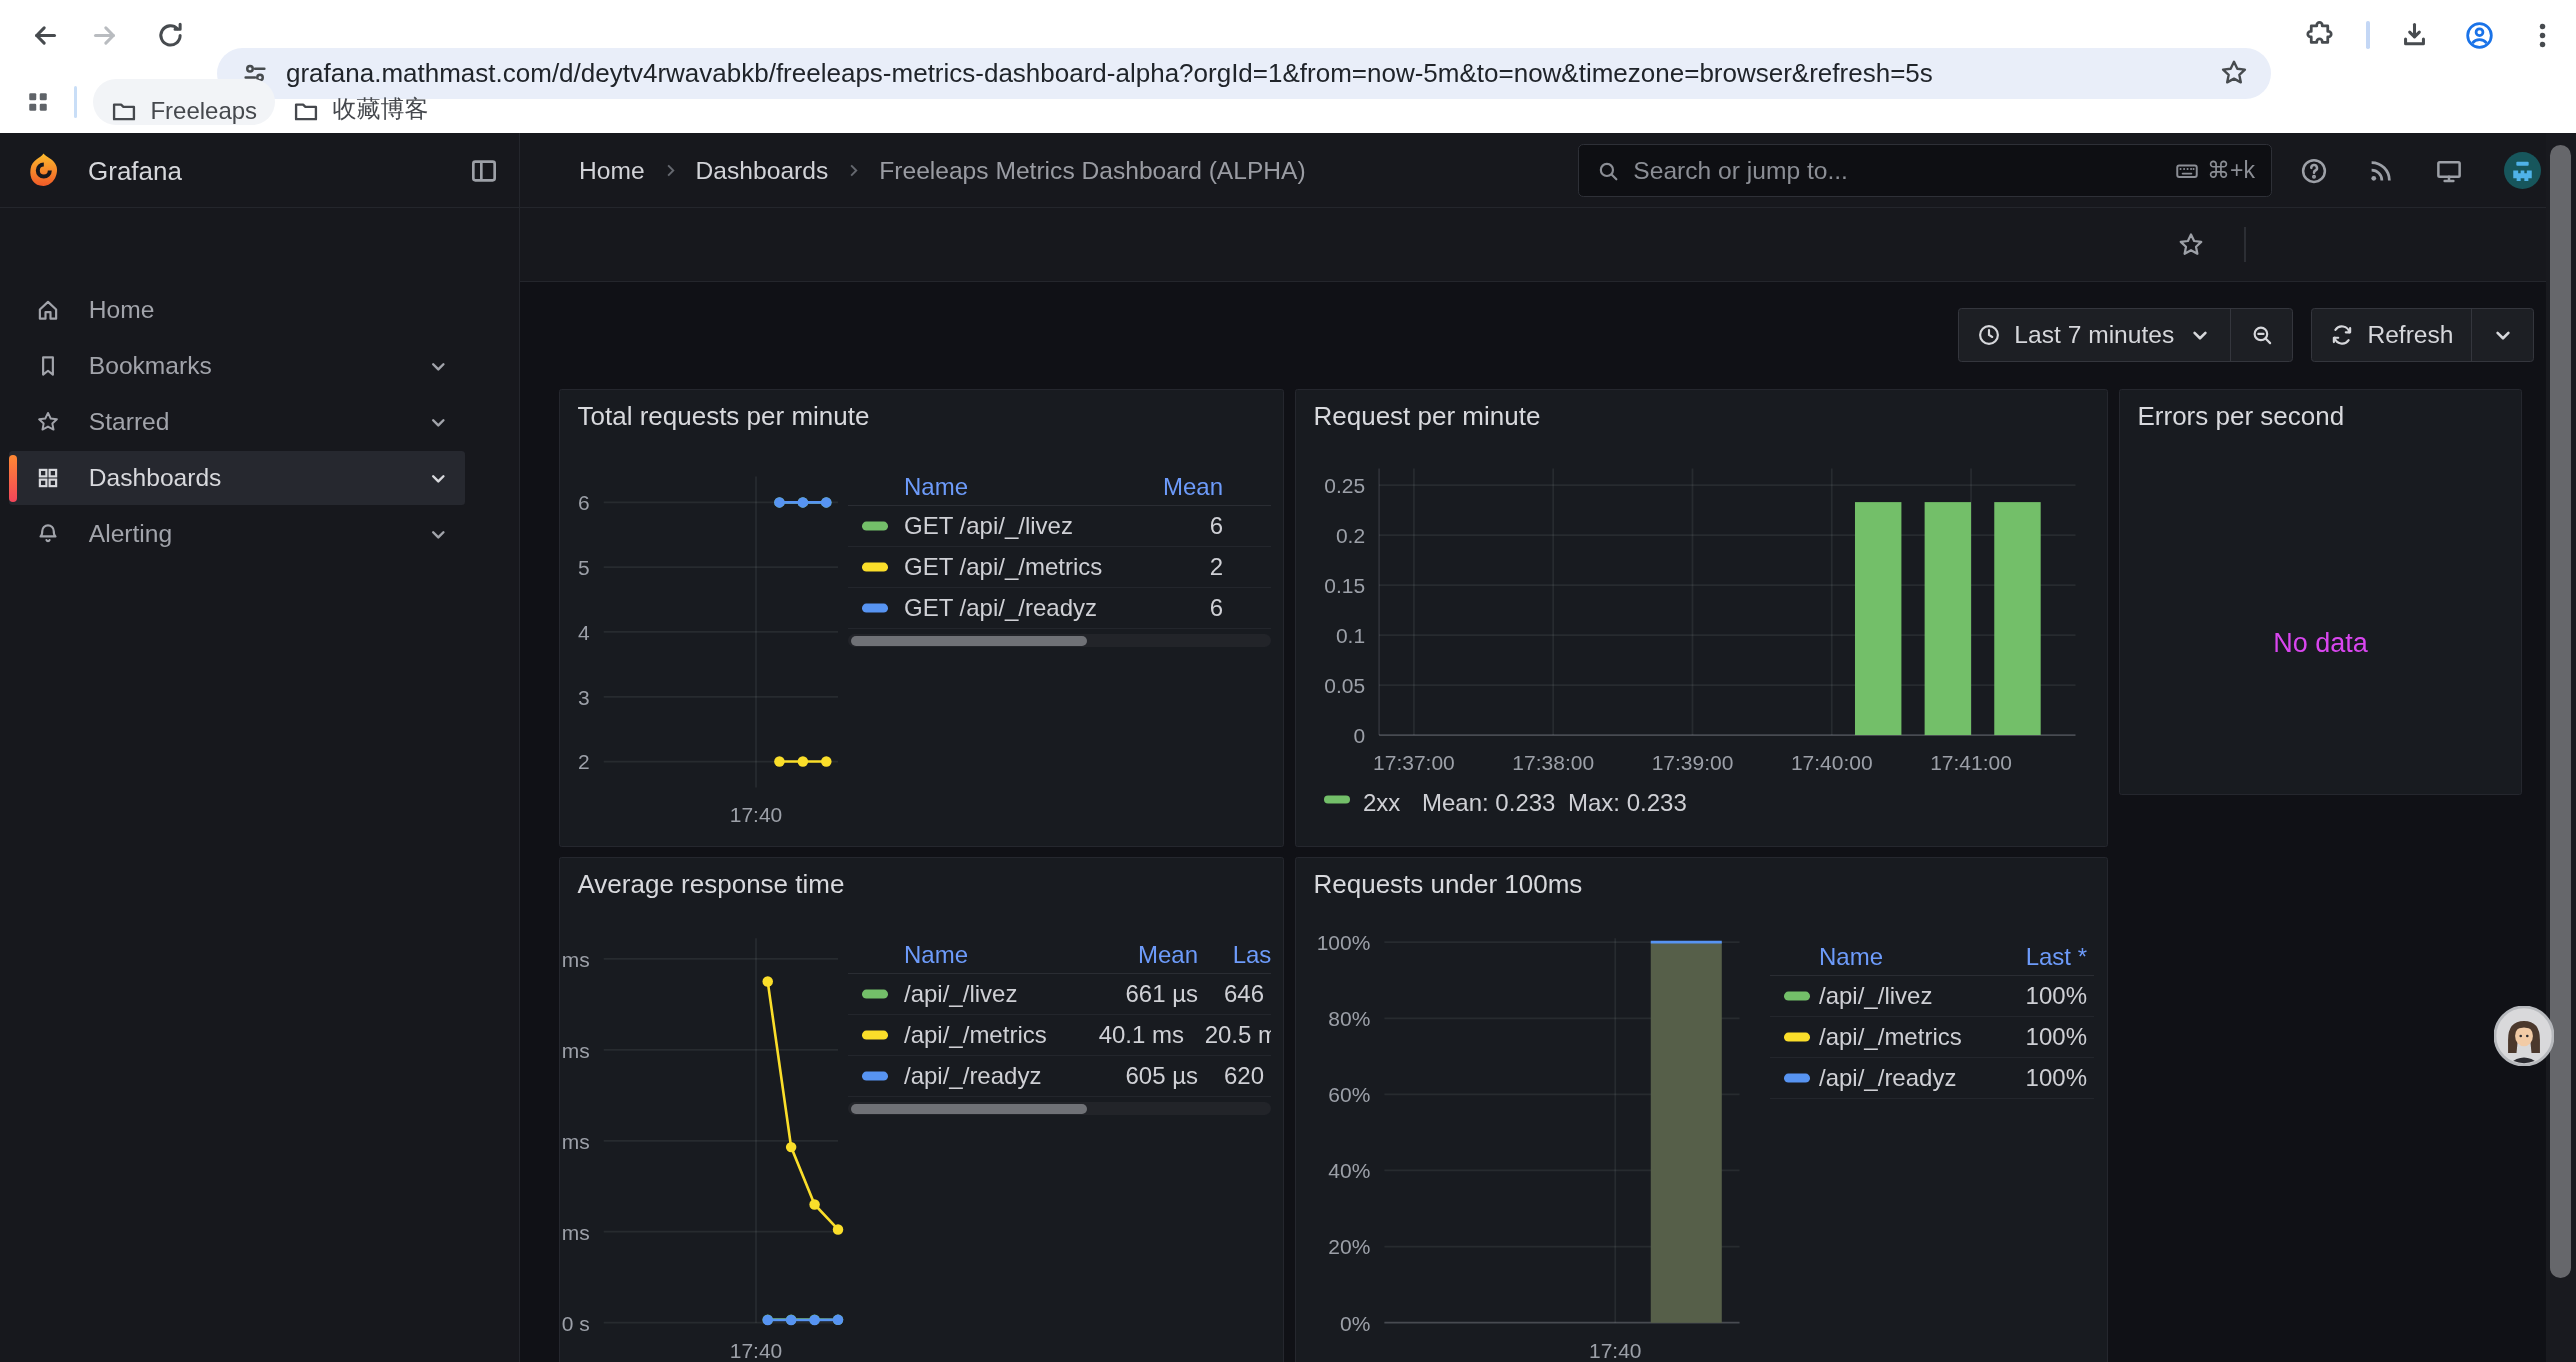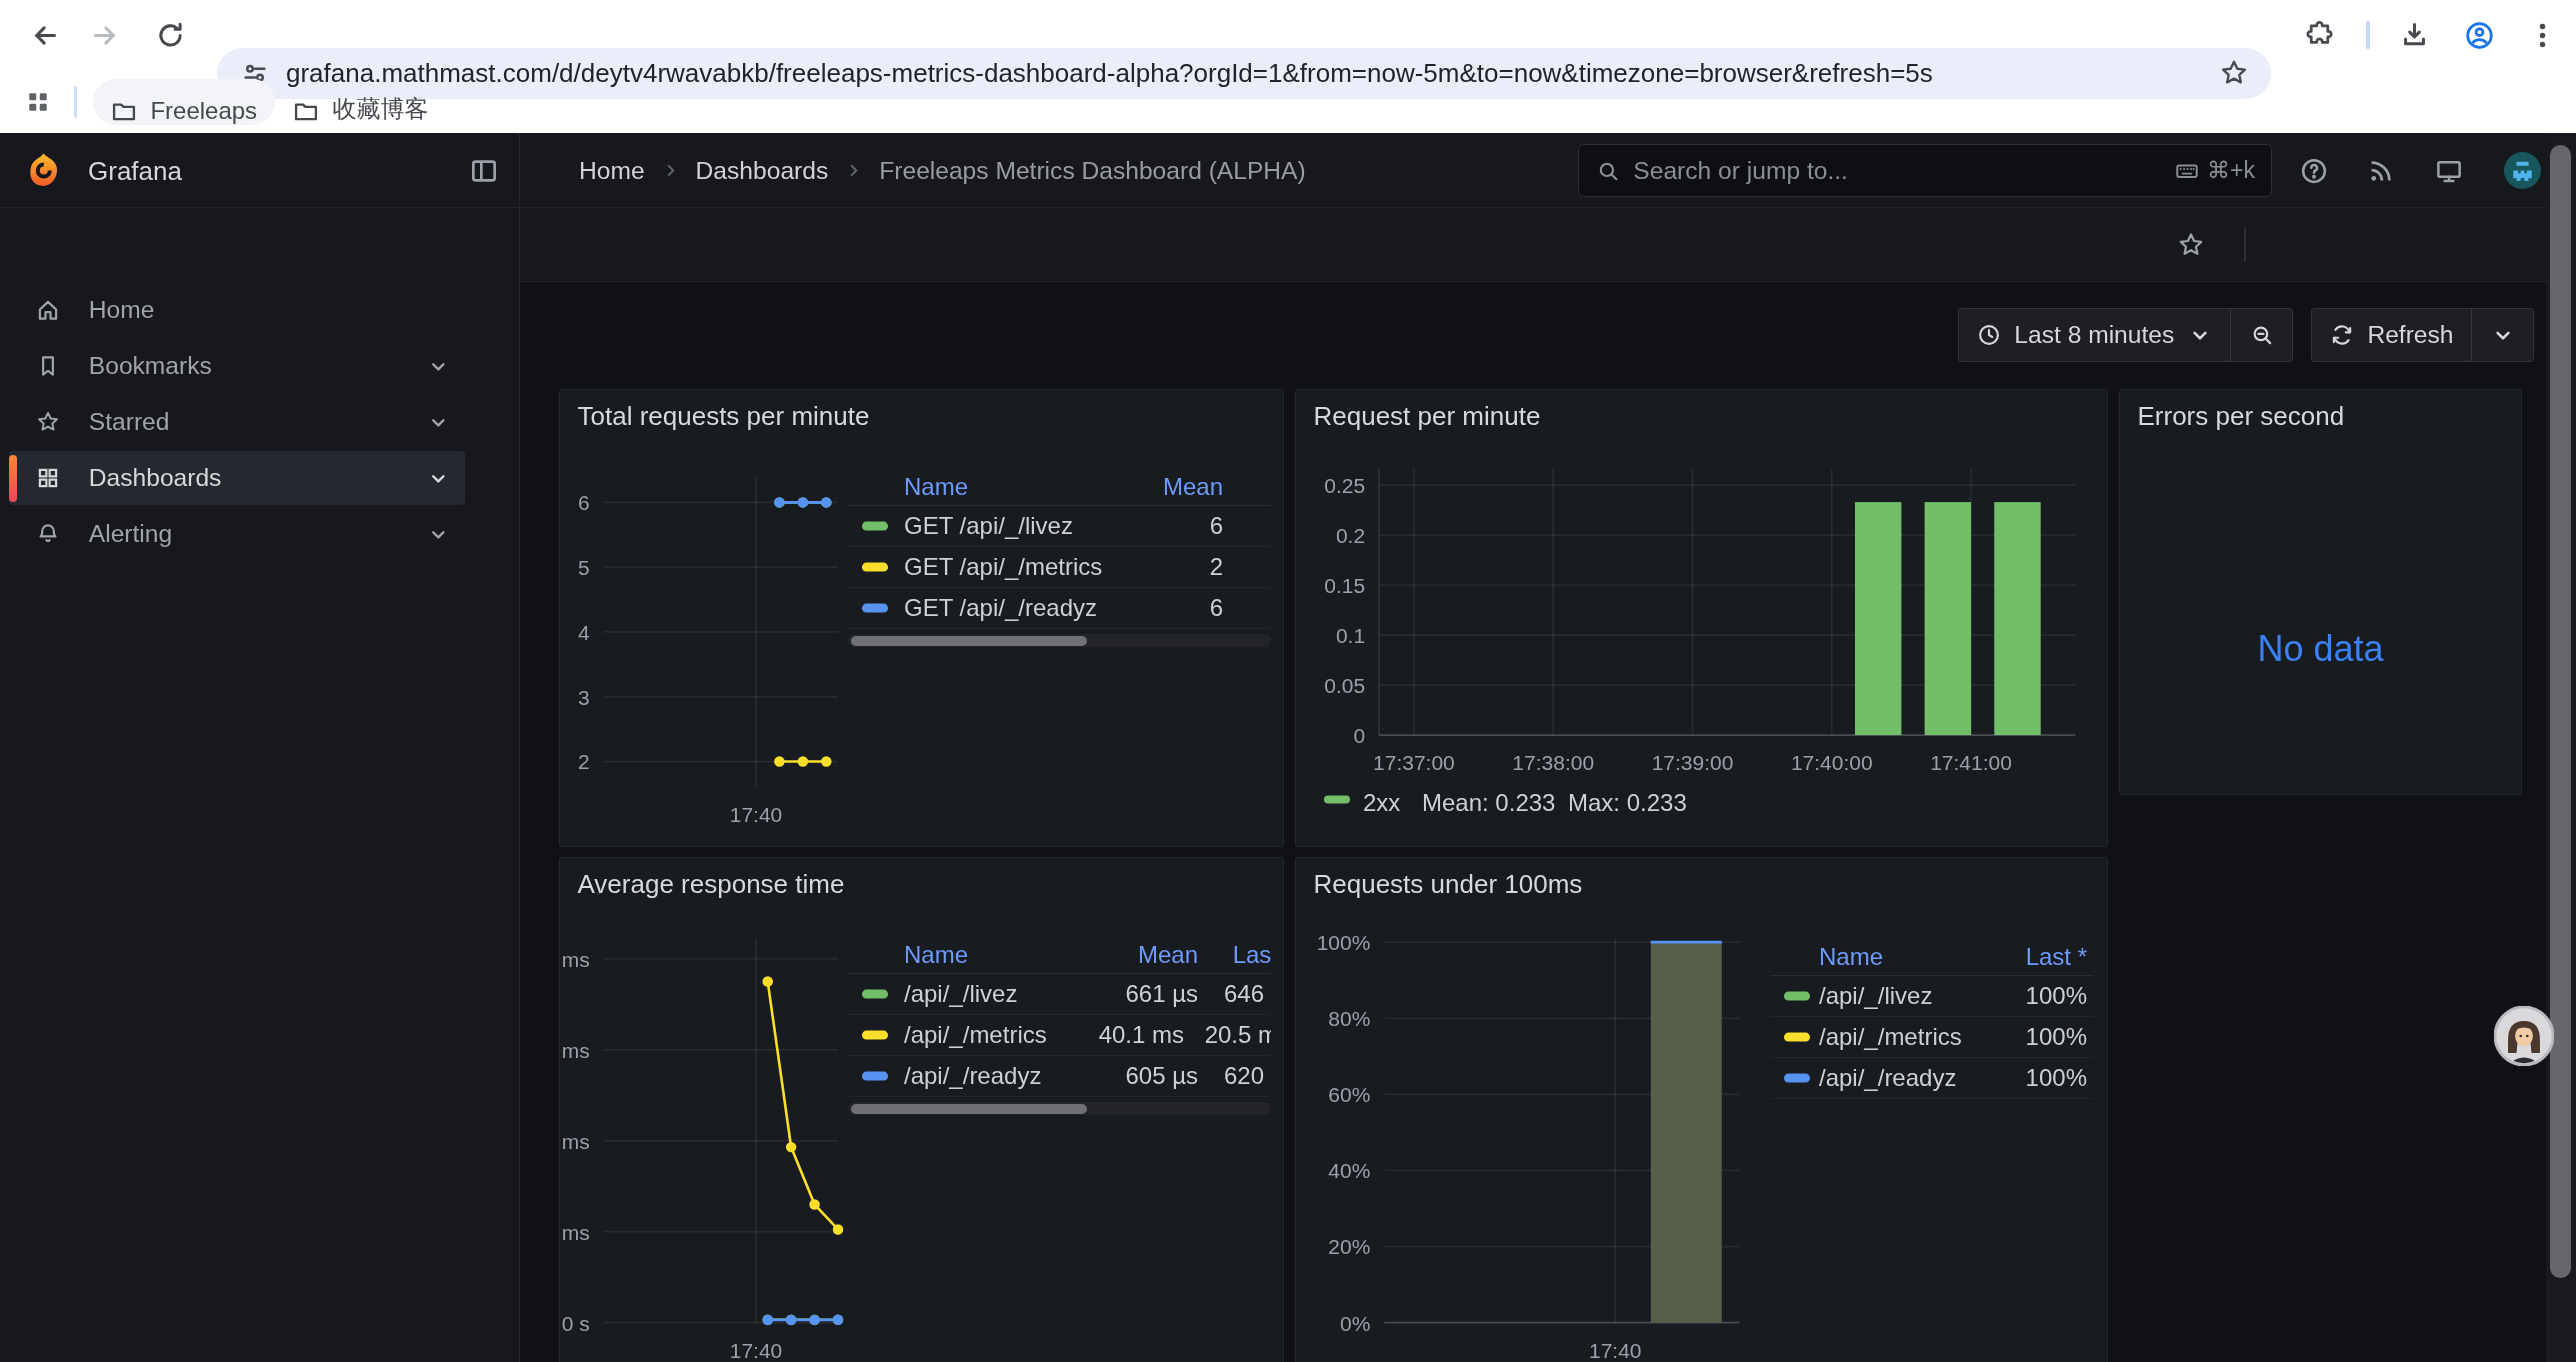--- a/index.html
+++ b/index.html
@@ -64,21 +64,21 @@
   .lt span { position:absolute; top:50%; transform:translateY(-50%); white-space:nowrap; }
   .pill { position:absolute; left:14px; top:50%; transform:translateY(-50%); width:26px; height:8.8px; border-radius:4.4px; }
   .cell-name { left:56px; }
   .hscroll { position:relative; margin-top:5.3px; height:13px; background:#222429; border-radius:7px; }
   .hscroll .thumb { position:absolute; left:2.6px; top:1.8px; height:9.6px; width:56%; background:#6f7176; border-radius:5.3px; }
 
   #p2-legend { position:absolute; left:28px; top:399px; height:30px; font-size:24px; color:#cfd0d5; }
   #p2-legend span { position:absolute; top:0; white-space:nowrap; }
   #p2-legend .pill { left:0; top:10.5px; }
 
-  .no-data { position:absolute; left:0; right:0; top:238px; text-align:center; font-size:36px; color:#3b82f6; }
+  .no-data { position:absolute; left:0; right:0; top:238px; text-align:center; font-size:27px; color:#d946ef; }
 
   #page-scrollbar { position:absolute; left:2546px; top:0; width:30px; height:1229px; background:#191a1f; }
   #page-scrollbar .vthumb { position:absolute; left:4.4px; top:12.3px; width:21px; height:1133px; border-radius:10.5px; background:#66676b; }
 
   #assistant { position:absolute; left:2494px; top:873px; width:60px; height:60px; border-radius:50%; z-index:9; }
 </style>
 </head>
 <body>
 
 <div id="chrome">
@@ -315,21 +315,21 @@
 
   <div id="content">
 
     <div id="timebar">
       <div class="tgroup">
         <div class="tseg">
           <svg viewBox="0 0 24 24" fill="none" stroke="currentColor" stroke-width="2" stroke-linecap="round">
               <circle cx="12" cy="12" r="8.2"></circle>
               <path d="M12 7.5V12l3 1.8"></path>
             </svg>
-          <span>Last 8 minutes</span>
+          <span>Last 7 minutes</span>
           <svg width="21" height="21" viewBox="0 0 24 24" fill="none" stroke="currentColor" stroke-width="2.4" stroke-linecap="round" stroke-linejoin="round">
               <path d="m7 10 5 5 5-5"></path>
             </svg>
         </div>
         <div class="tseg">
           <svg viewBox="0 0 24 24" fill="none" stroke="currentColor" stroke-width="2" stroke-linecap="round">
               <circle cx="11" cy="11" r="5.8"></circle>
               <path d="m15.3 15.3 4.2 4.2"></path>
               <path d="M8.6 11h4.8"></path>
             </svg>

